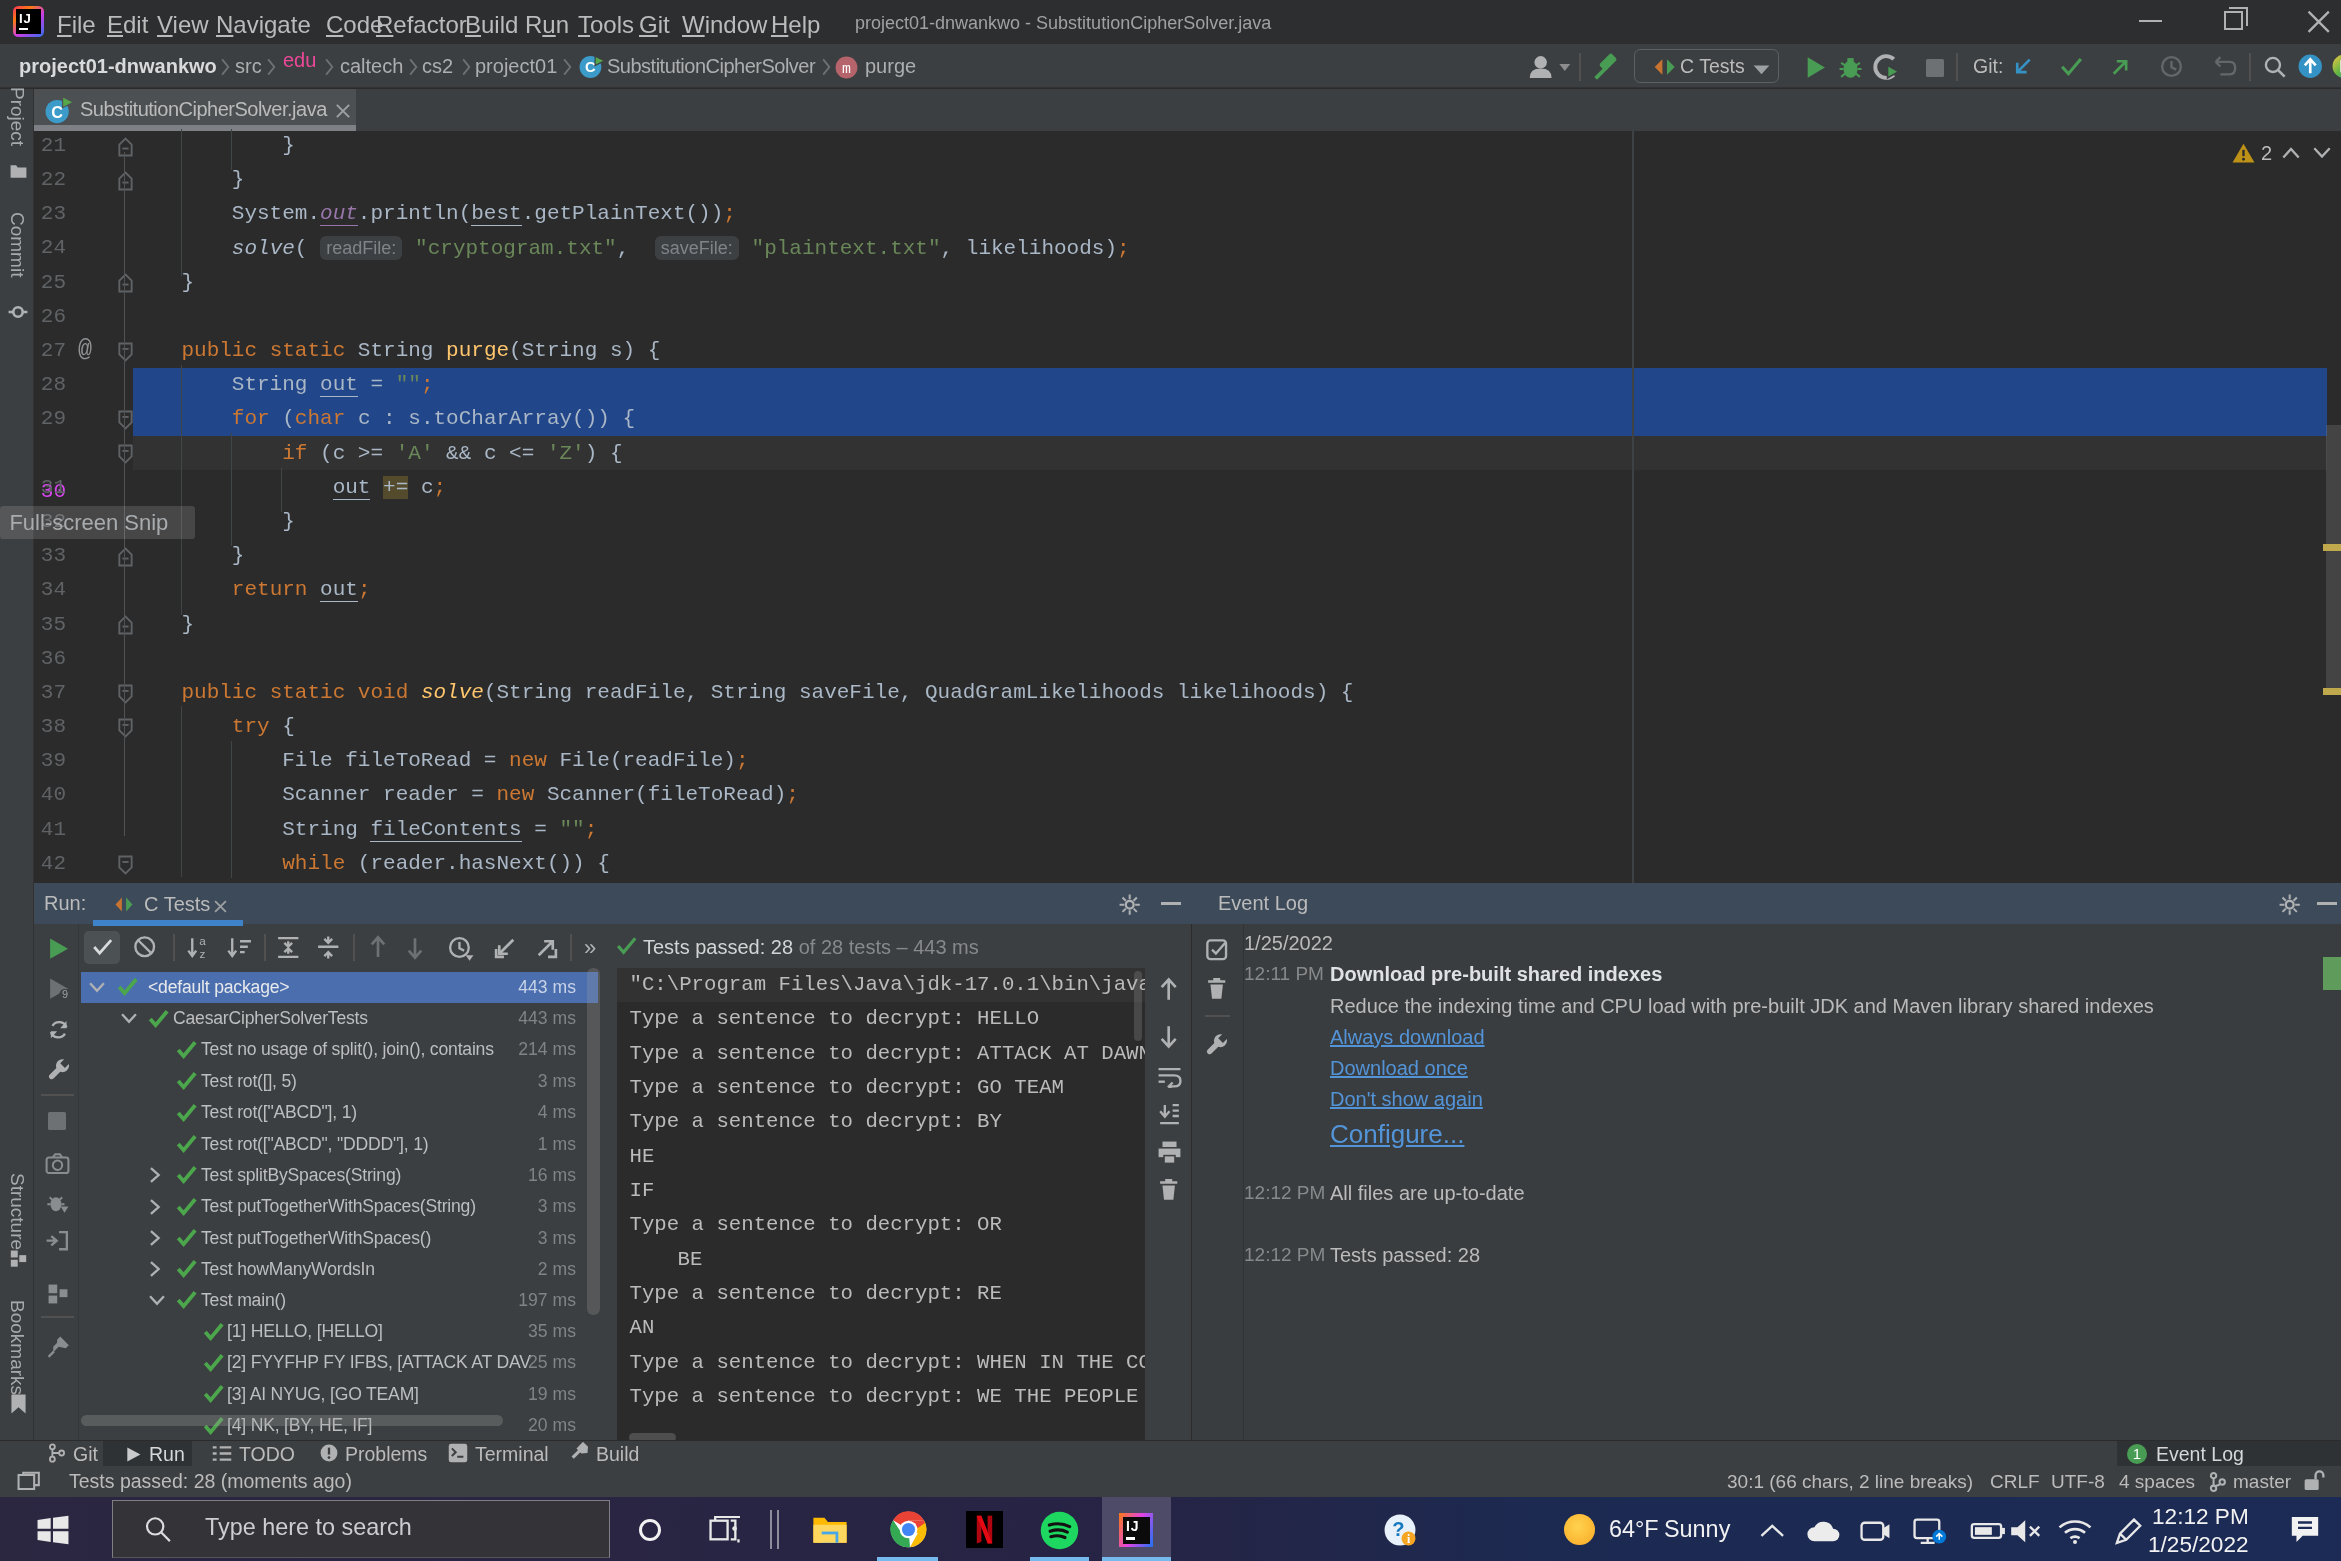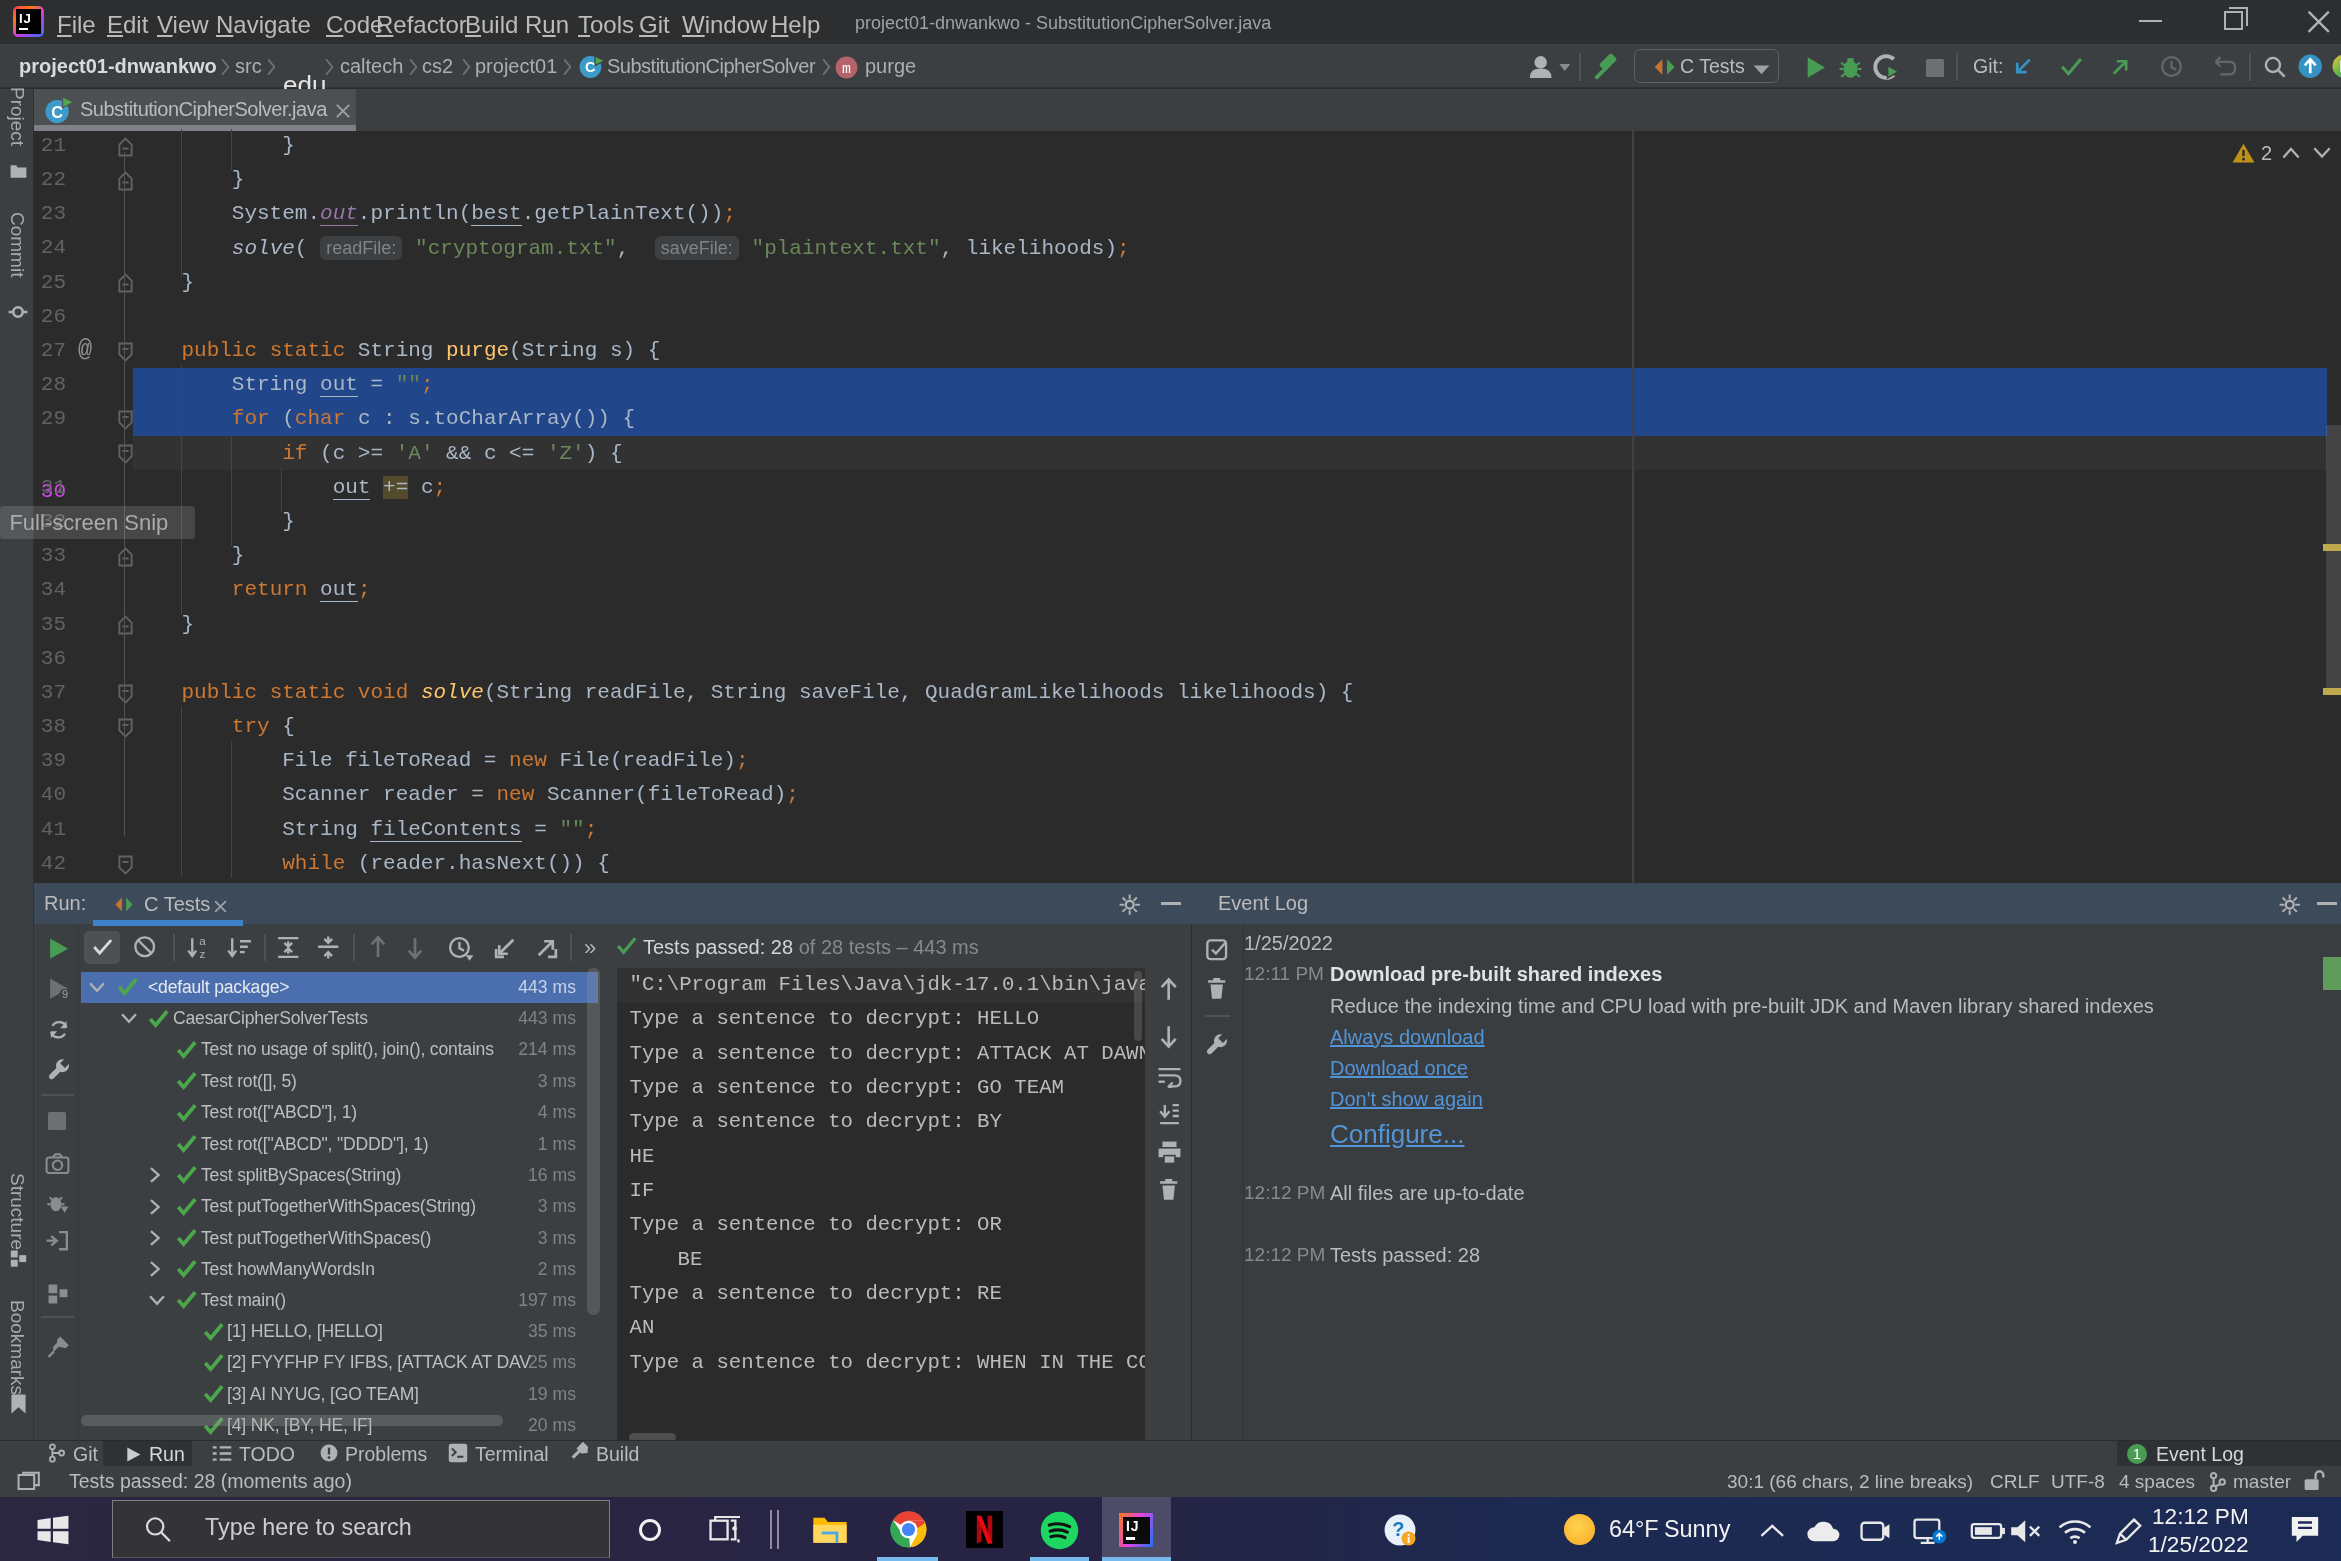--- a/index.html
+++ b/index.html
@@ -50,21 +50,21 @@
 <div class="abs" style="left:855px;top:12.5px;width:546px;color:#9FA2A4;font-size:18px;">project01-dnwankwo - SubstitutionCipherSolver.java</div>
 <div class="abs" style="left:2139px;top:20px;width:23.4px;height:2.3px;background:#AFB1B3;"></div>
 <div class="abs" style="left:2224px;top:11px;width:19px;height:19px;border:2.3px solid #AFB1B3;"></div>
 <div class="abs" style="left:2229px;top:7px;width:19px;height:19px;border-top:2.3px solid #AFB1B3;border-right:2.3px solid #AFB1B3;"></div>
 <svg class="abs" style="left:2307px;top:10px;" width="23.4" height="23.4" viewBox="0 0 30 30">
 <path d="M2 2 L28 28 M28 2 L2 28" stroke="#AFB1B3" stroke-width="3" fill="none"></path>
   </svg>
 <div class="abs" style="left:0;top:44px;width:2342px;height:44px;background:#3C3F41;border-bottom:0.8px solid #323232;"></div>
 <div class="abs" style="left:19px;top:55px;font-size:20px;font-weight:bold;color:#D8DADC;">project01-dnwankwo</div>
 <div class="abs" style="left:235px;top:55px;font-size:20px;color:#ACAEB0;">src</div>
-<div class="abs" style="left:283px;top:70px;font-size:26px;color:#e5e5e5;">edu</div>
+<div class="abs" style="left:283px;top:49px;font-size:20px;color:#ec4899;">edu</div>
 <div class="abs" style="left:340px;top:55px;font-size:20px;color:#ACAEB0;">caltech</div>
 <div class="abs" style="left:422px;top:55px;font-size:20px;color:#ACAEB0;">cs2</div>
 <div class="abs" style="left:475px;top:55px;font-size:20px;color:#ACAEB0;">project01</div>
 <svg class="abs" style="left:219px;top:57px;" width="12.5" height="20" viewBox="0 0 16 26">
 <path d="M4 3 L12 13 L4 23" stroke="#6E7274" stroke-width="2.4" fill="none"></path>
   </svg>
 <svg class="abs" style="left:265px;top:57px;" width="12.5" height="20" viewBox="0 0 16 26">
 <path d="M4 3 L12 13 L4 23" stroke="#6E7274" stroke-width="2.4" fill="none"></path>
   </svg>
 <svg class="abs" style="left:323px;top:57px;" width="12.5" height="20" viewBox="0 0 16 26">
@@ -528,20 +528,21 @@
     <div class="conl" style="left:12.5px;top:69px;color:#BBBBBB;">Type a sentence to decrypt: ATTACK AT DAWN</div>
     <div class="conl" style="left:12.5px;top:103px;color:#BBBBBB;">Type a sentence to decrypt: GO TEAM</div>
     <div class="conl" style="left:12.5px;top:137px;color:#BBBBBB;">Type a sentence to decrypt: BY</div>
     <div class="conl" style="left:12.5px;top:172px;color:#BBBBBB;">HE</div>
     <div class="conl" style="left:12.5px;top:206px;color:#BBBBBB;">IF</div>
     <div class="conl" style="left:12.5px;top:240px;color:#BBBBBB;">Type a sentence to decrypt: OR</div>
     <div class="conl" style="left:12.5px;top:275px;color:#BBBBBB;margin-left:48px;">BE</div>
     <div class="conl" style="left:12.5px;top:309px;color:#BBBBBB;">Type a sentence to decrypt: RE</div>
     <div class="conl" style="left:12.5px;top:343px;color:#BBBBBB;">AN</div>
     <div class="conl" style="left:12.5px;top:378px;color:#BBBBBB;">Type a sentence to decrypt: WHEN IN THE CO</div>
+    <div class="conl" style="left:12.5px;top:412px;color:#BBBBBB;">Type a sentence to decrypt: WE THE PEOPLE</div>
   </div>
 <div class="abs" style="left:629px;top:1433px;width:47px;height:9.4px;background:rgba(160,160,160,0.3);border-radius:4.7px;"></div>
 <div class="abs" style="left:1134px;top:971px;width:7.8px;height:70px;background:rgba(160,160,160,0.25);border-radius:3.9px;"></div>
 <svg class="abs" style="left:1157px;top:977px;" width="23.4" height="25" viewBox="0 0 30 32">
 <path d="M15 29 L15 5 M6 13 L15 3 L24 13" stroke="#AFB1B3" stroke-width="3.4" fill="none"></path>
   </svg>
 <svg class="abs" style="left:1157px;top:1024px;" width="23.4" height="25" viewBox="0 0 30 32">
 <path d="M15 3 L15 27 M6 19 L15 29 L24 19" stroke="#AFB1B3" stroke-width="3.4" fill="none"></path>
   </svg>
 <svg class="abs" style="left:1157px;top:1066px;" width="25" height="22" viewBox="0 0 32 28">

